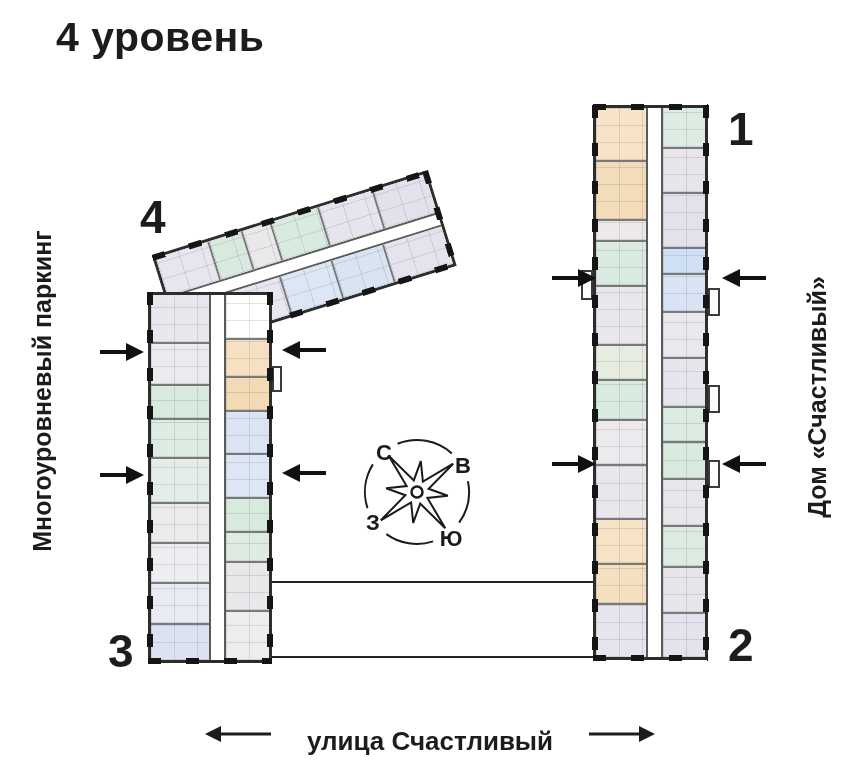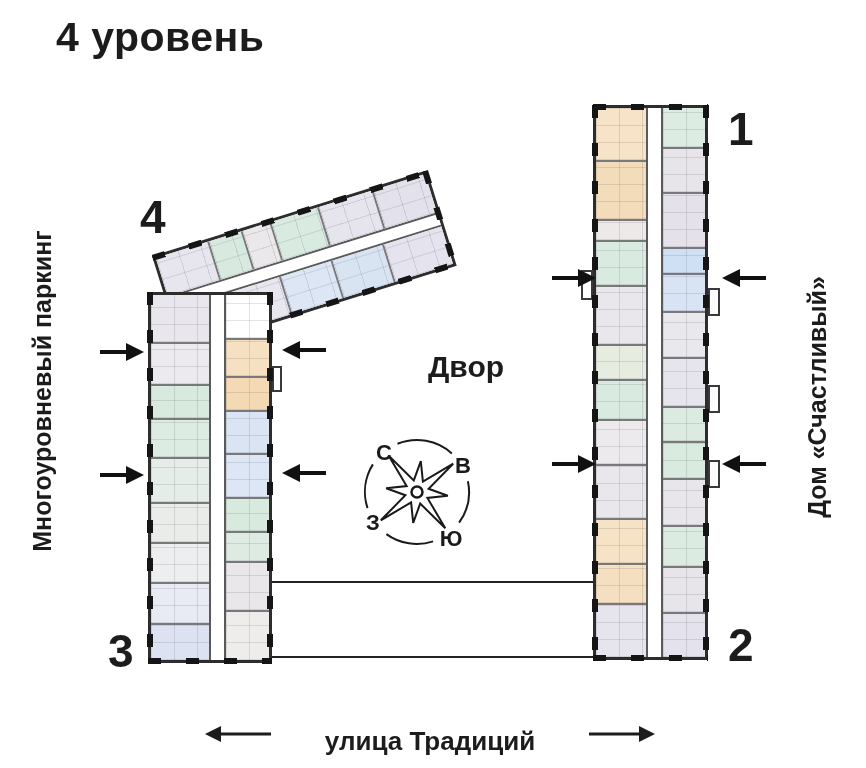--- a/index.html
+++ b/index.html
@@ -62,27 +62,26 @@
   .compass{position:absolute;left:342px;top:417px;z-index:2;}
 </style>
 </head>
 <body>
 
 <div class="canvas">
 
   <div class="page-title">4 уровень</div>
   <div class="side-label side-left">Многоуровневый паркинг</div>
   <div class="side-label side-right">Дом «Счастливый»</div>
-  <div class="courtyard">Двор</div>
 
   <svg class="entry" style="left:203px;top:722px;" width="72" height="24">
     <line x1="68" y1="12" x2="16" y2="12" stroke="#1c1c1c" stroke-width="3"></line>
     <polygon points="18,4 2,12 18,20" fill="#1c1c1c"></polygon>
   </svg>
-  <div class="street-bottom">улица Традиций</div>
+  <div class="street-bottom">улица Счастливый</div>
   <svg class="entry" style="left:585px;top:722px;" width="72" height="24">
     <line x1="4" y1="12" x2="56" y2="12" stroke="#1c1c1c" stroke-width="3"></line>
     <polygon points="54,4 70,12 54,20" fill="#1c1c1c"></polygon>
   </svg>
 
   <div class="connector" id="conn1"></div>
   <div class="connector" id="conn2"></div>
 
   <div class="building h" id="b4">
     <div class="pier ph t"></div>

